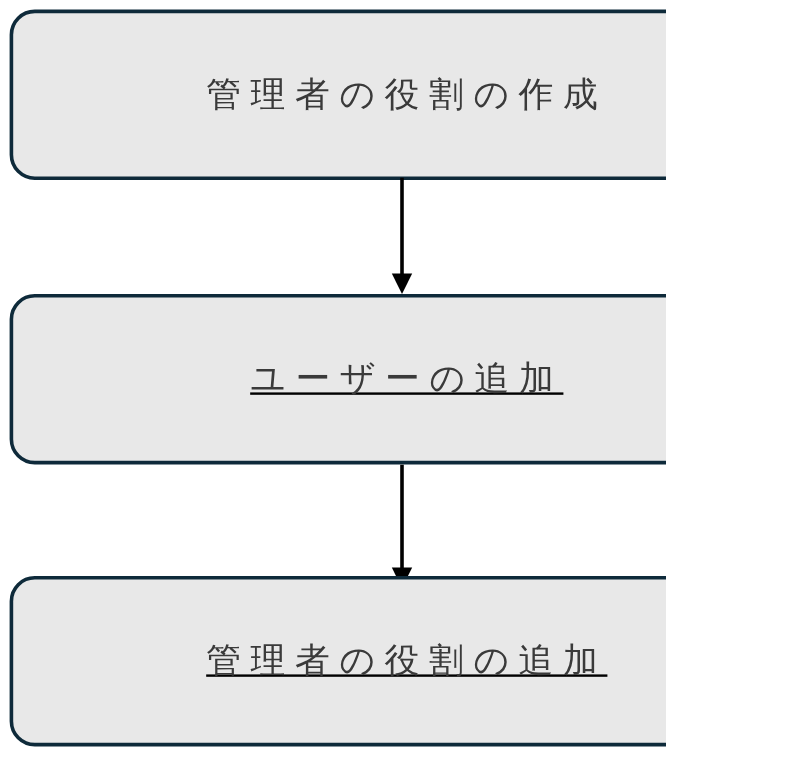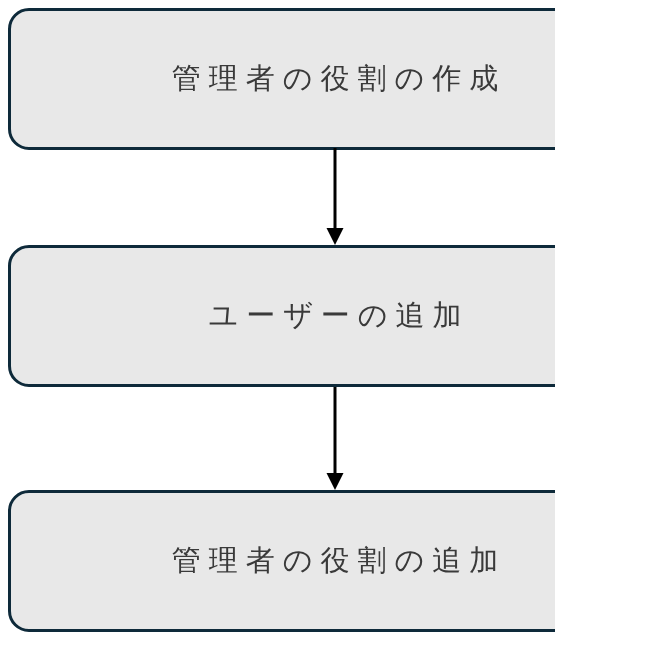--- a/index.html
+++ b/index.html
@@ -27,22 +27,22 @@
     width: 654px;
     height: 142px;
     background: var(--node-fill);
     border: 3px solid var(--node-border);
     border-radius: 21px;
     display: flex;
     align-items: center;
     justify-content: center;
   }
   .node-1 { top: 8px; }
-  .node-2 { top: 245px; }
-  .node-3 { top: 490px; }
+  .node-2 { top: 245px; text-decoration: underline; }
+  .node-3 { top: 480px; text-decoration: underline; }
   .node-label {
     font-size: 29px;
     letter-spacing: 8px;
     text-indent: 8px; 
     color: var(--node-text);
     font-weight: 400;
     white-space: nowrap;
   }
   .arrow {
     position: absolute;

